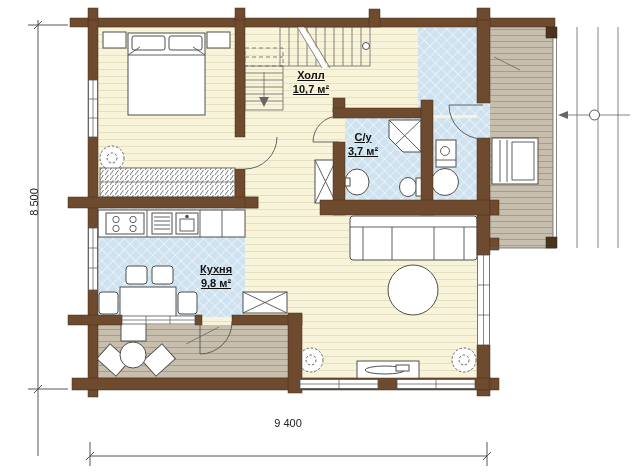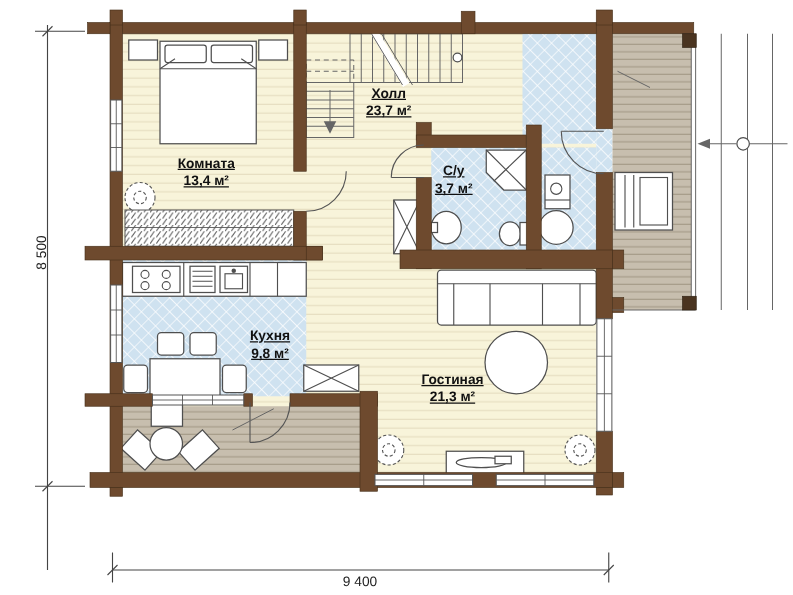--- a/index.html
+++ b/index.html
@@ -19,21 +19,21 @@
   .dim{stroke:#444;stroke-width:.9;fill:none;}
   .win{fill:#fff;stroke:#555;stroke-width:.8;}
   .winl{stroke:#555;stroke-width:.7;}
   .arc{fill:none;stroke:#555;stroke-width:.9;}
   .plant{fill:#fff;stroke:#555;stroke-width:.9;stroke-dasharray:2.5 1.8;}
   .lbl{position:absolute;transform:translateX(-50%);text-align:center;
        font-weight:bold;font-size:11px;line-height:1.3;color:#111;white-space:nowrap;}
   .lbl span{display:block;text-decoration:underline;text-underline-offset:1px;text-align:center;}
   .dim-lbl{position:absolute;font-size:11px;color:#222;white-space:nowrap;}
   .dim-lbl.v{left:34px;top:202px;transform:translate(-50%,-50%) rotate(-90deg);}
-  .dim-lbl.h{left:288px;top:417px;transform:translateX(-50%);margin-top:43px;}
+  .dim-lbl.h{left:288px;top:417px;transform:translateX(-50%);}
 </style>
 </head>
 <body>
 
 <div class="plan">
 <svg width="634" height="476" viewBox="0 0 634 476">
   <defs>
     <pattern id="plank" patternUnits="userSpaceOnUse" width="10" height="7">
       <rect width="10" height="7" fill="var(--floor-wood)"></rect>
       <line x1="0" y1="6.5" x2="10" y2="6.5" stroke="var(--floor-line)" stroke-width="1"></line>
@@ -295,36 +295,28 @@
     <g>
       <line x1="90" y1="456" x2="487" y2="456" class="dim"></line>
       <line x1="90" y1="442" x2="90" y2="466" class="dim"></line>
       <line x1="487" y1="442" x2="487" y2="466" class="dim"></line>
       <line x1="86" y1="460" x2="94" y2="452" class="dim"></line>
       <line x1="483" y1="460" x2="491" y2="452" class="dim"></line>
     </g>
   </g>
 </svg>
 
-<div class="lbl" style="left:165px;top:124px">
-  <span>Комната</span>
-  <span>13,4 м²</span>
-</div>
 <div class="lbl" style="left:311px;top:68px">
   <span>Холл</span>
-  <span>23,7 м²</span>
+  <span>10,7 м²</span>
 </div>
 <div class="lbl" style="left:363px;top:130px">
   <span>С/у</span>
   <span>3,7 м²</span>
 </div>
 <div class="lbl" style="left:216px;top:262px">
   <span>Кухня</span>
   <span>9,8 м²</span>
 </div>
-<div class="lbl" style="left:362px;top:297px">
-  <span>Гостиная</span>
-  <span>21,3 м²</span>
-</div>
 
 <div class="dim-lbl v">8 500</div>
 <div class="dim-lbl h">9 400</div>
 </div>
 
 </body></html>

